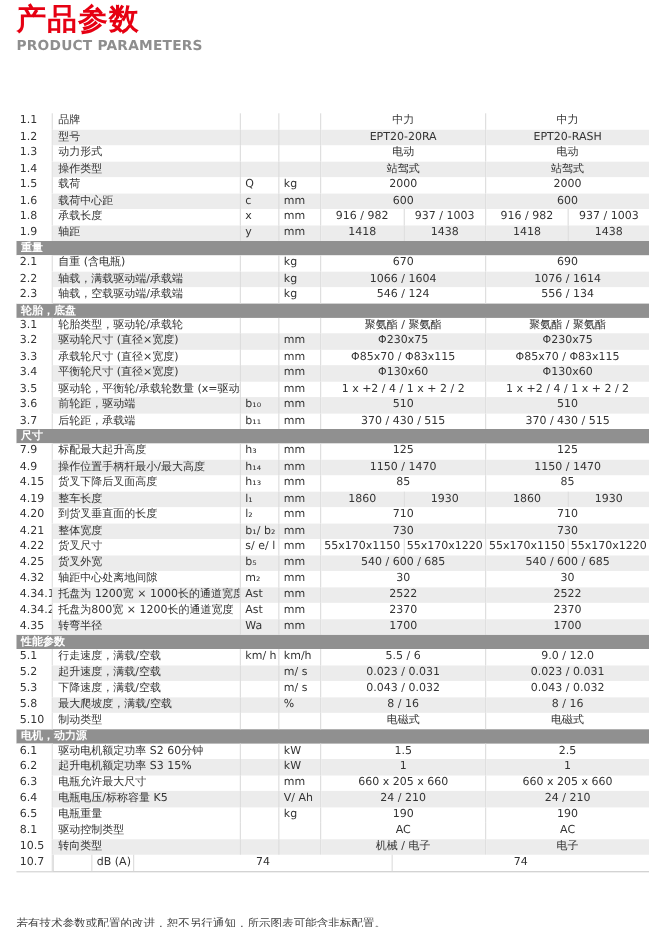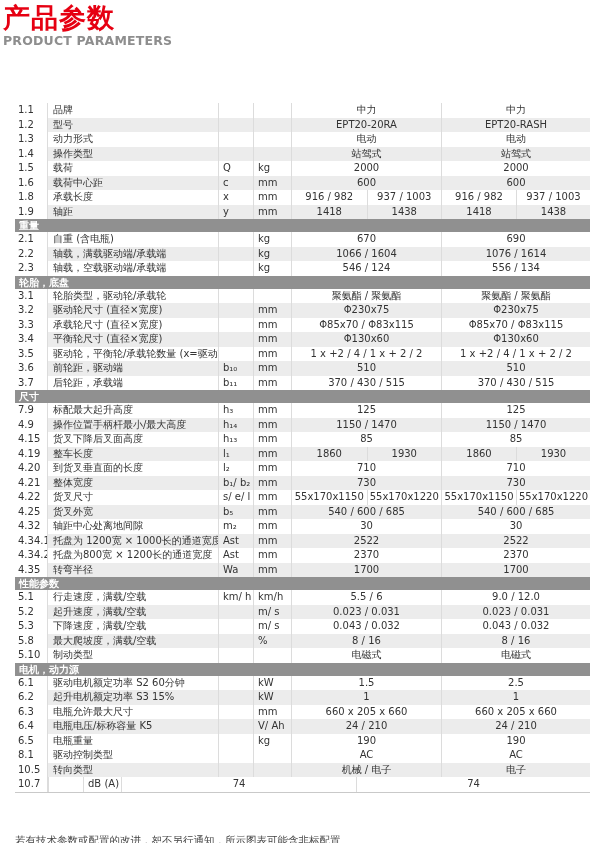--- a/index.html
+++ b/index.html
@@ -3,21 +3,21 @@
 <meta charset="utf-8">
 <style>
   * { margin:0; padding:0; box-sizing:border-box; }
   html,body { background:#ffffff; }
   body {
     font-family:"DejaVu Sans","Liberation Sans",sans-serif;
     width:600px; height:843px; position:relative; overflow:hidden;
     color:#333;
   }
   .page { position:absolute; inset:0; }
-  .header { position:absolute; top:3px; left:3px; }
+  .header { position:absolute; top:3px; left:15px; }
   .page-title {
     color:#e60012; font-size:27px; font-weight:bold;
     letter-spacing:1px; line-height:30px;
   }
   .page-subtitle {
     color:#8e8e8e; font-size:12.5px; font-weight:bold;
     letter-spacing:0.2px; margin-top:1px; line-height:14px;
   }
   .spec-table {
     position:absolute; top:103px; left:15px; width:575px;

